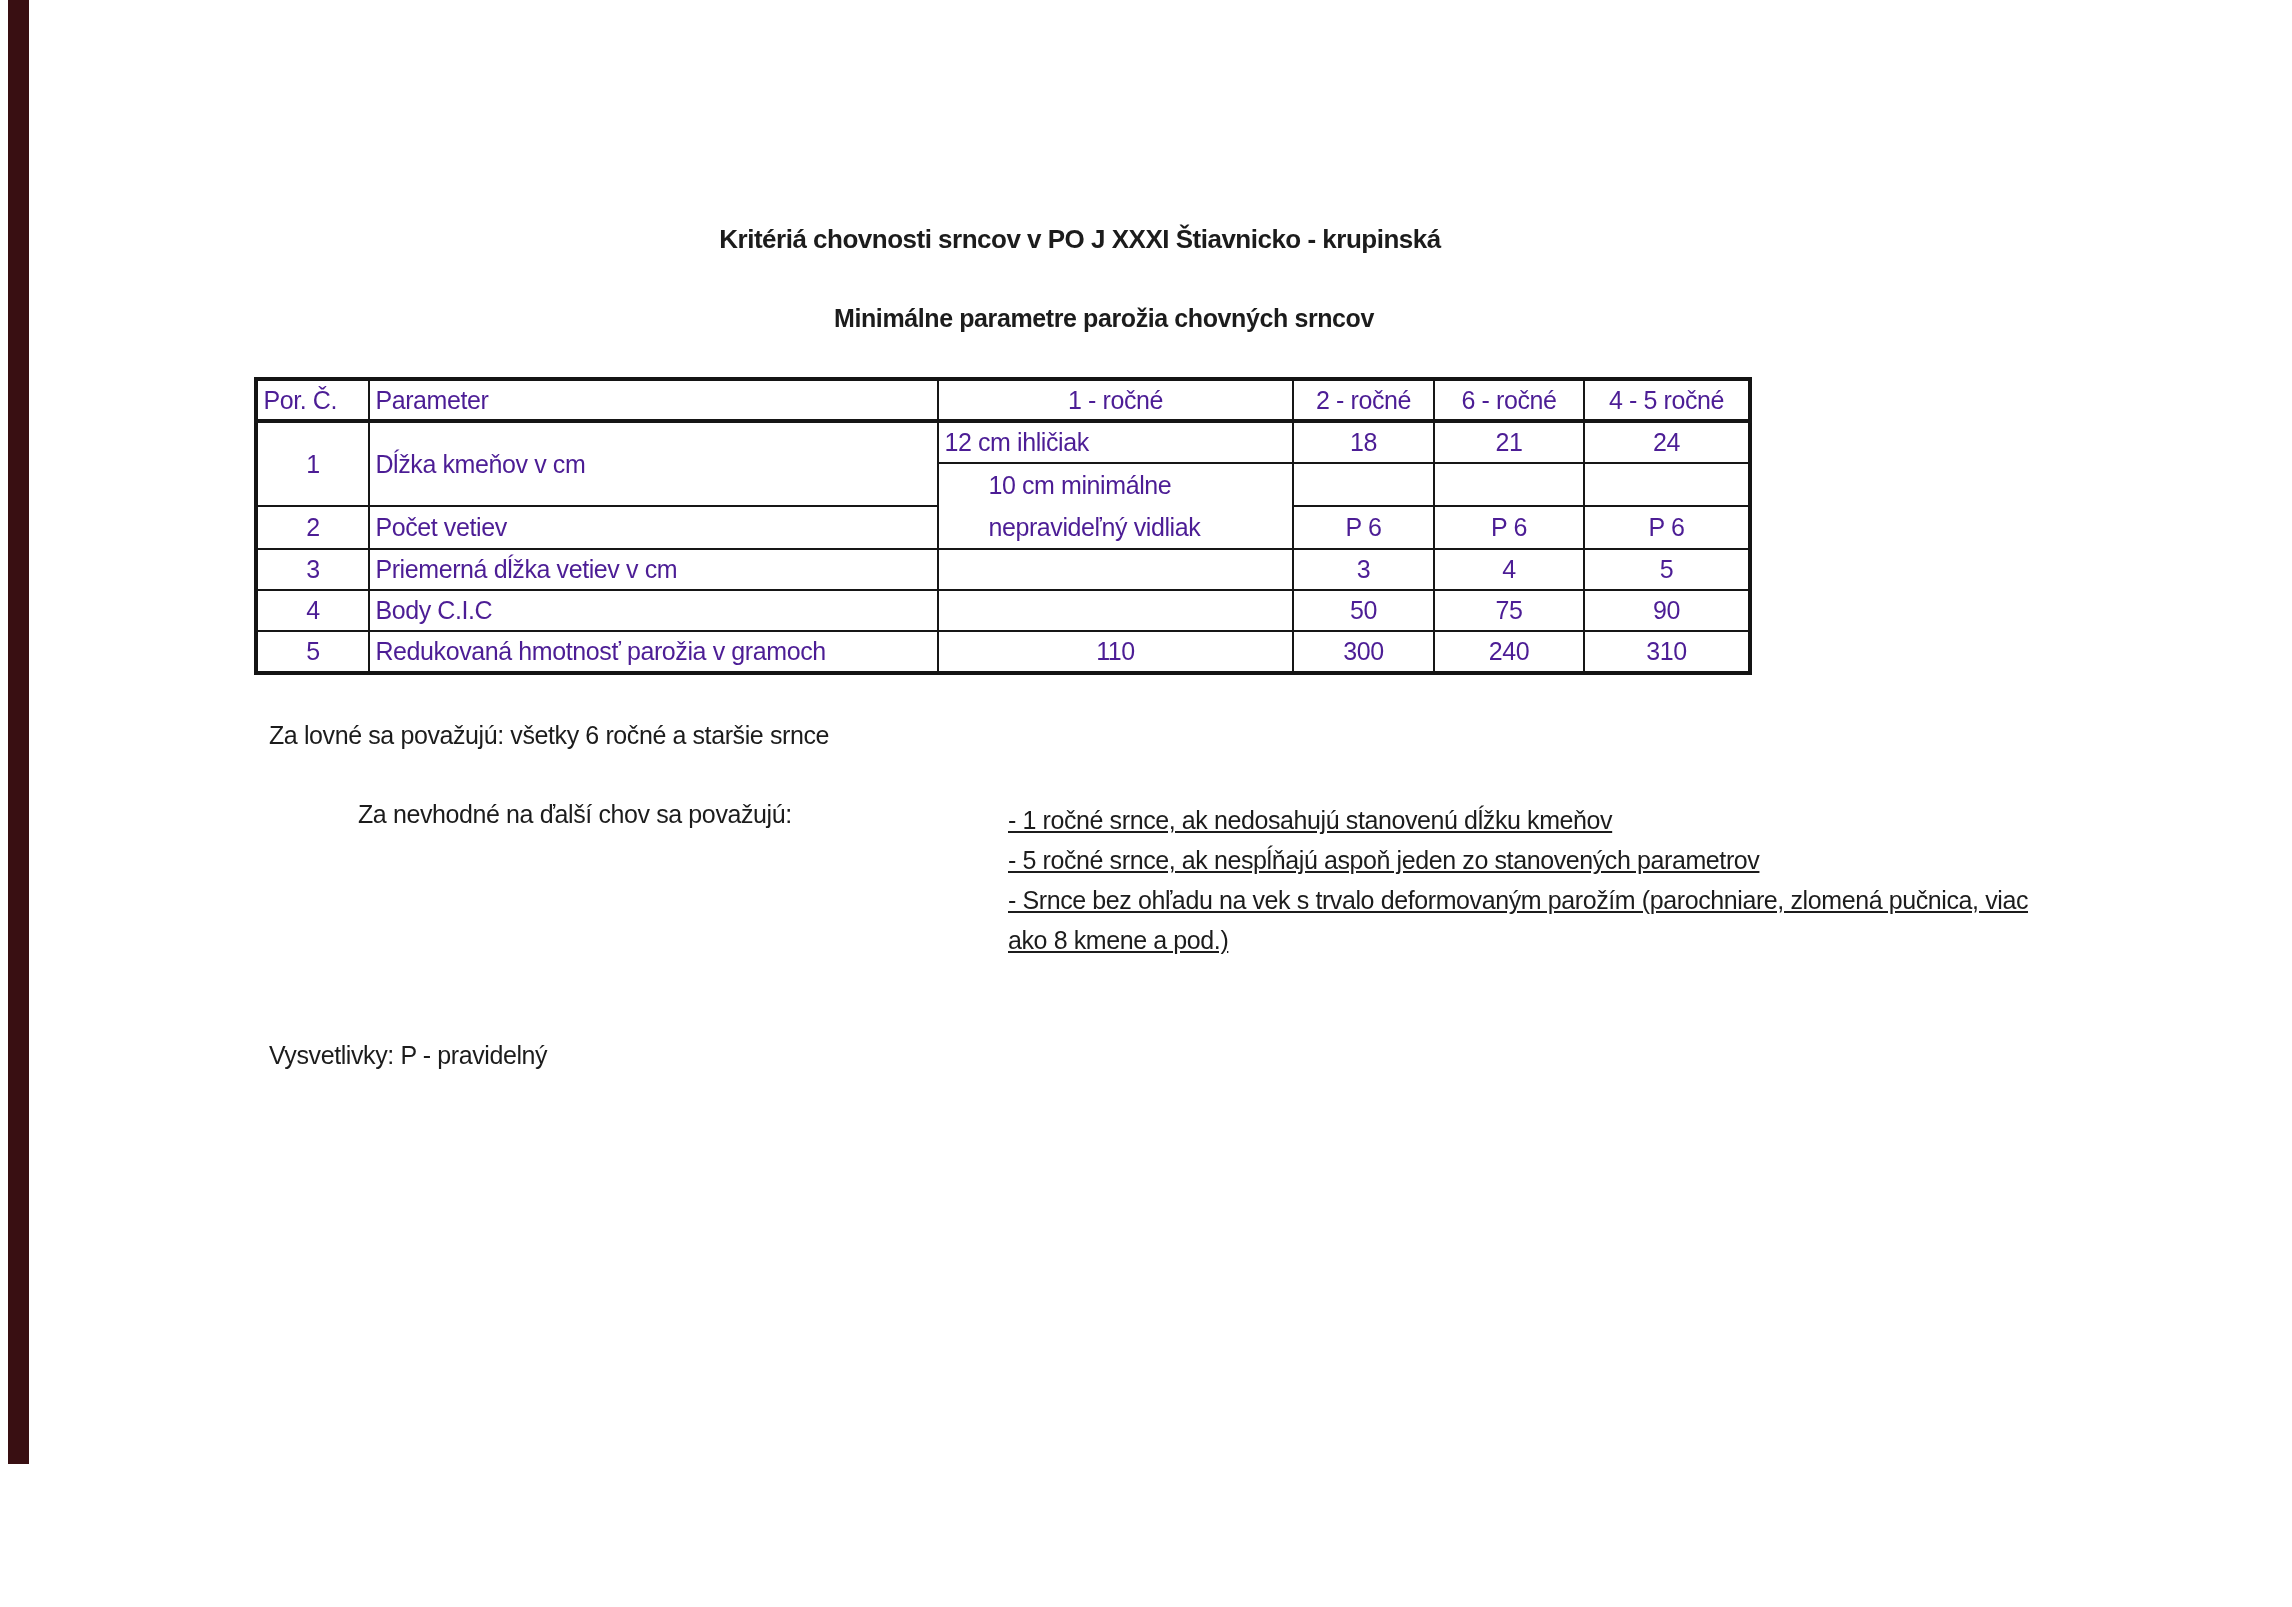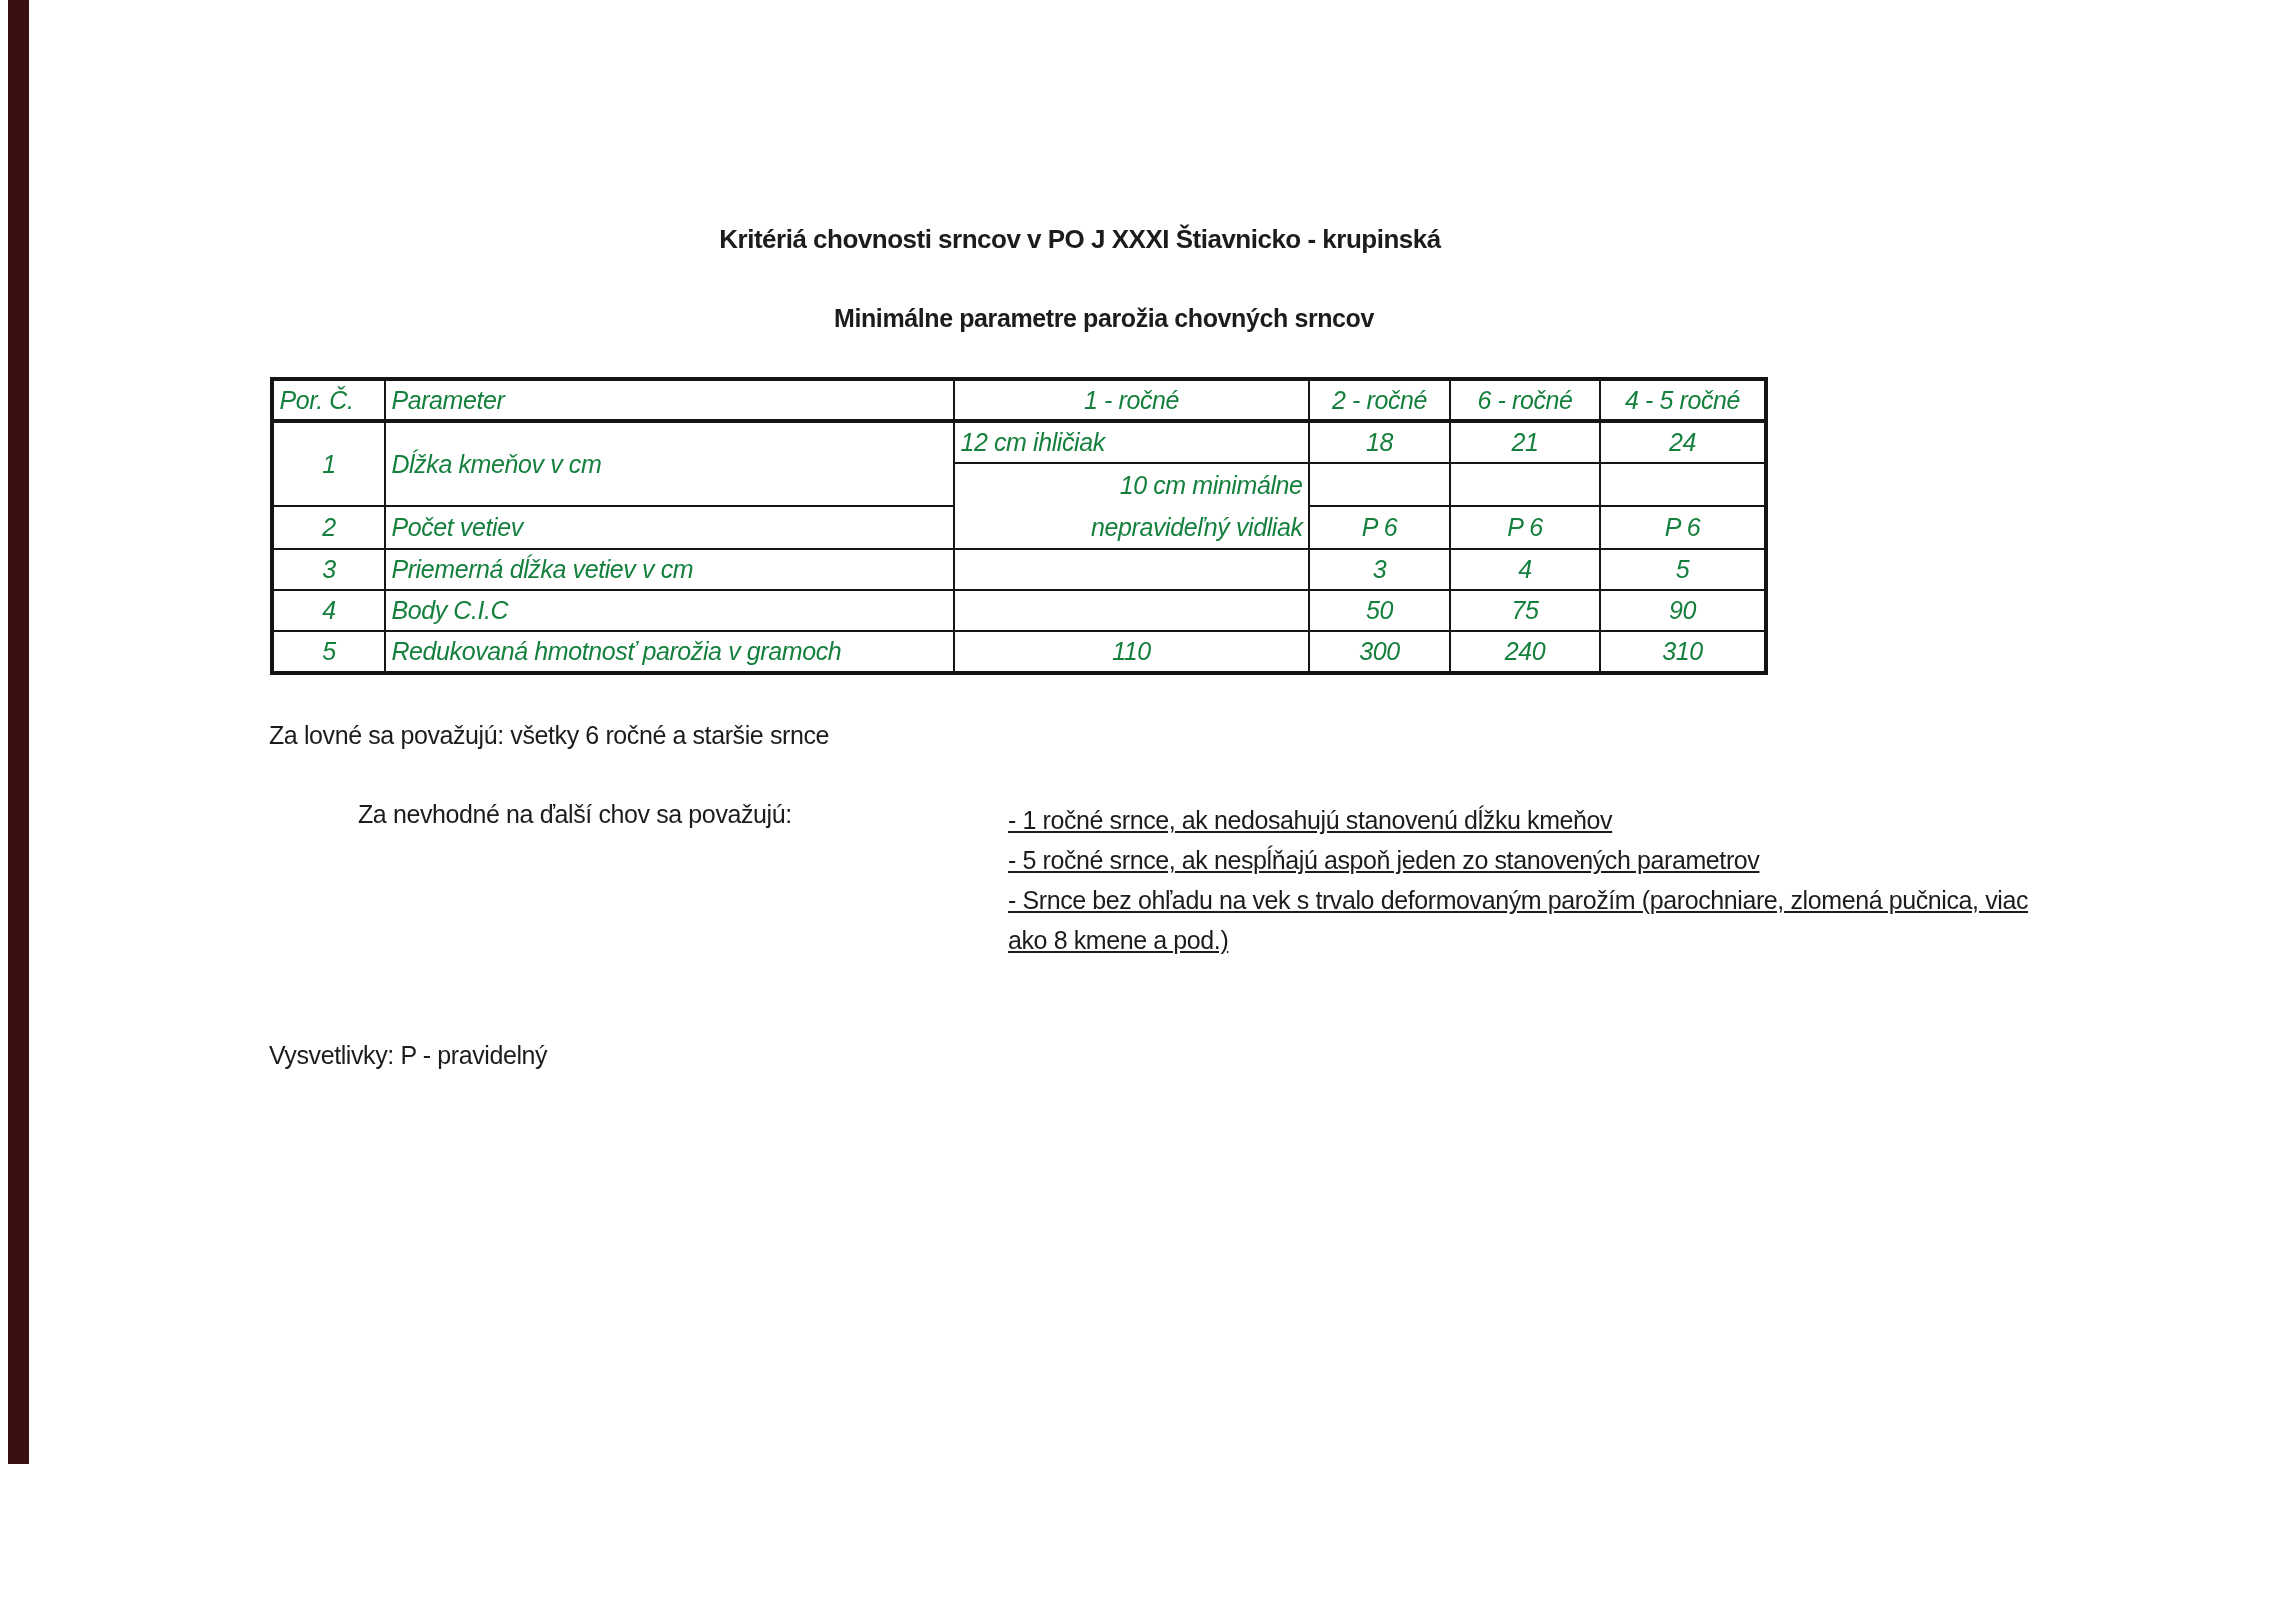--- a/index.html
+++ b/index.html
@@ -32,27 +32,26 @@
     font-size: 26px; font-weight: 700; letter-spacing: -0.5px;
   }
   .doc-subtitle {
     position: absolute; left: 1104px; top: 304px;
     transform: translateX(-50%);
     white-space: nowrap;
     font-size: 25px; letter-spacing: -0.4px; font-weight: bold;
   }
 
   table.params {
-    position: absolute; left: 270px; top: 377px;
+    position: absolute; left: 254px; top: 377px;
     width: 1493px;
     border-collapse: collapse;
     table-layout: fixed;
     font-size: 25px; letter-spacing: -0.4px;
-    color: #15803d;
-    font-style: italic;
+    color: #4c1d95;
   }
   table.params td {
     border: 2.7px solid #161616;
     padding: 0 5.4px;
     vertical-align: middle;
     height: 39px;
     overflow: hidden;
     white-space: nowrap;
   }
   table.params { border: 4.5px solid #141414; }
@@ -65,21 +64,22 @@
     line-height: 34px;
   }
   td.merged-cell {
     vertical-align: top;
     padding-top: 0;
   }
   td.merged-cell .mline {
     display: block;
     line-height: 42px;
     height: 42px;
-    text-align: right;
+    text-align: left;
+    margin-left: 44px;
   }
 
   .note { position: absolute; font-size: 25px; letter-spacing: -0.4px; white-space: nowrap; }
   .note-harvest      { left: 269px;  top: 721px; }
   .note-unsuitable   { left: 358px;  top: 800px; }
   .bullets           { position: absolute; left: 1008px; top: 800px; font-size: 25px; letter-spacing: -0.4px; text-decoration: underline; }
   .bullets .bline    { line-height: 40px; height: 40px; white-space: nowrap; }
   .note-legend       { left: 269px;  top: 1041px; }
 </style>
 </head>

